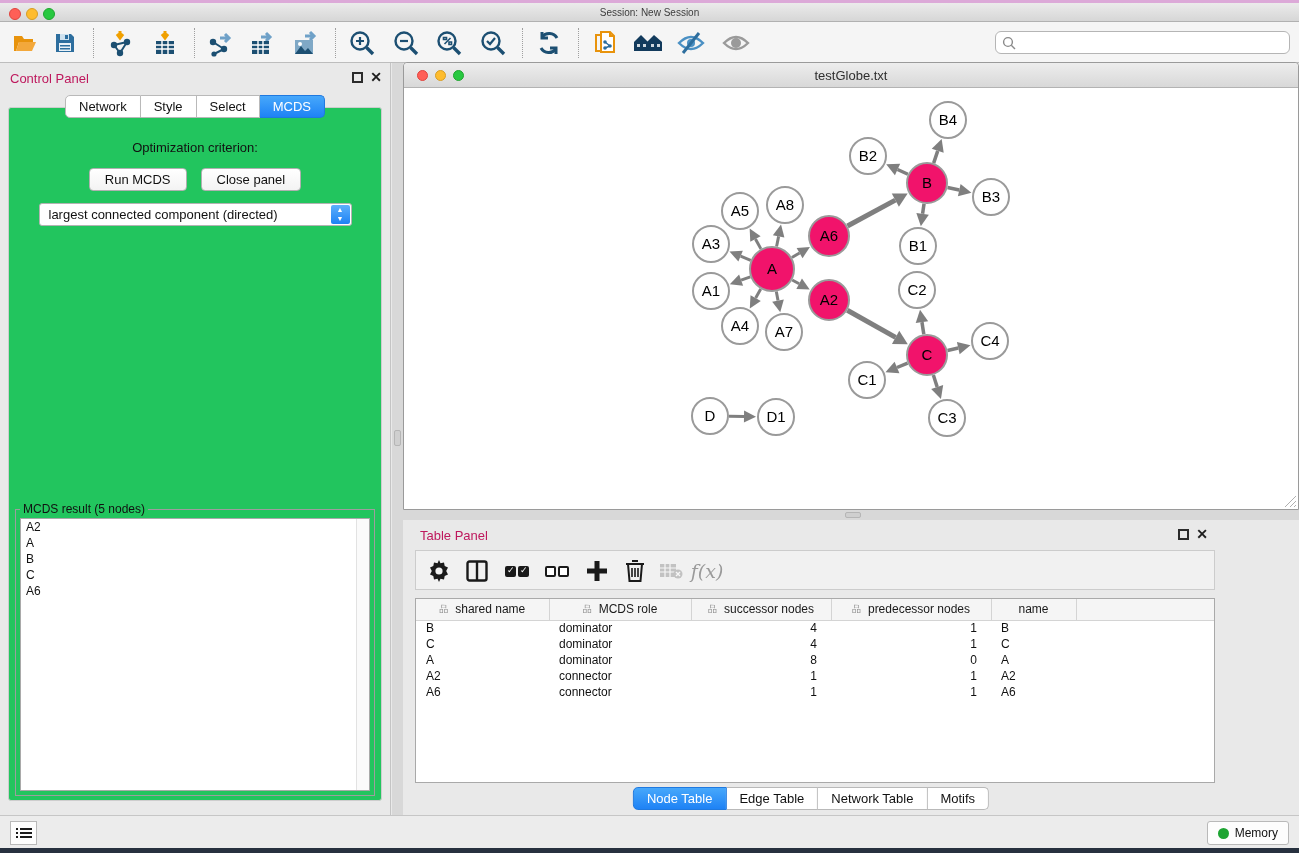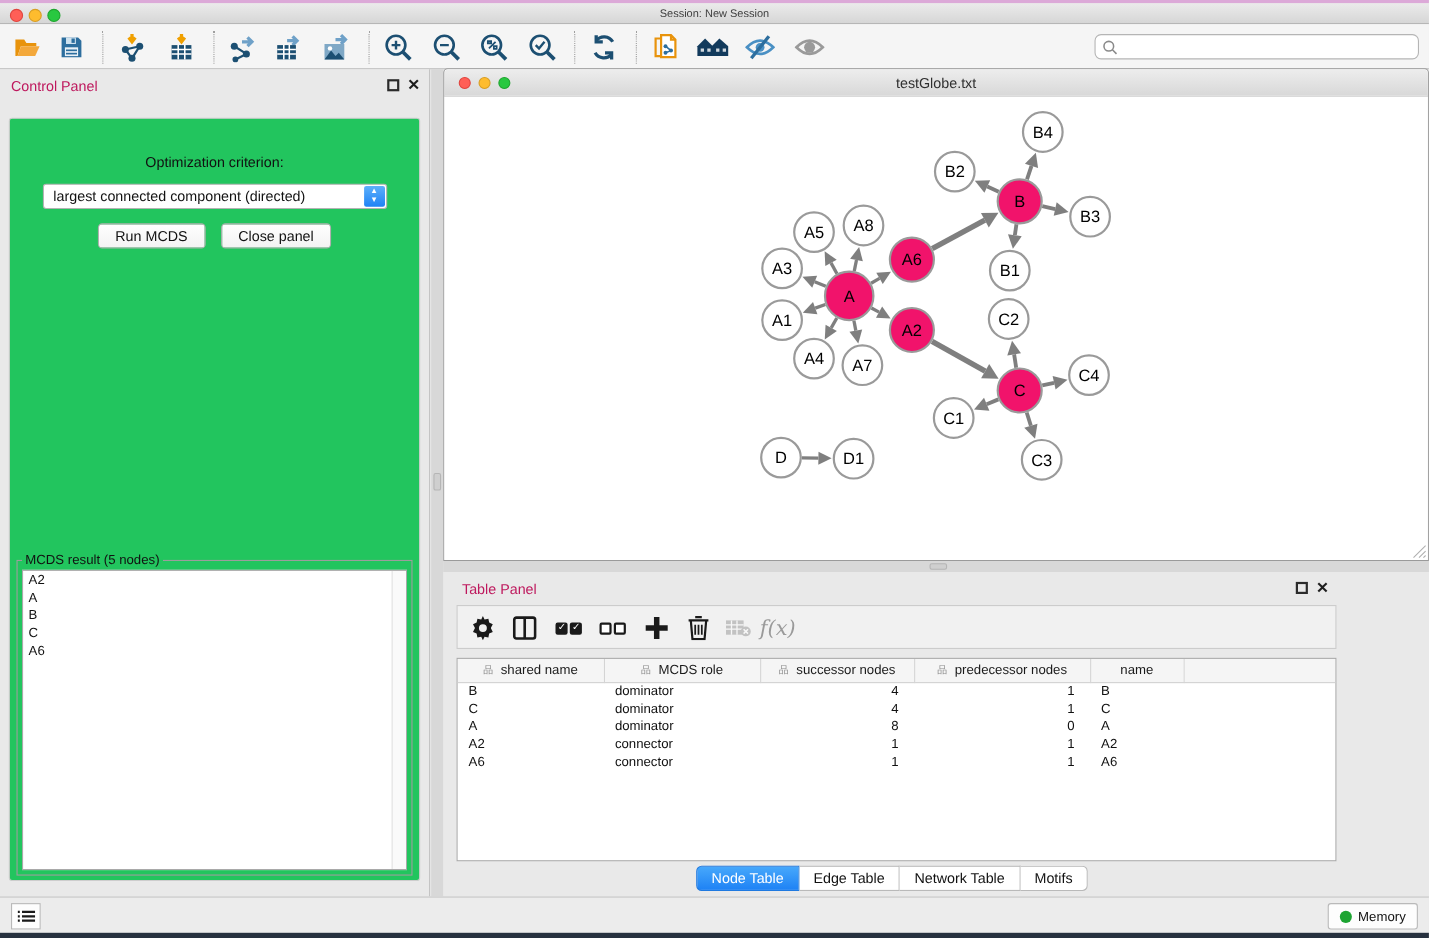--- a/index.html
+++ b/index.html
@@ -280,29 +280,35 @@
     <input id="search-input" placeholder="" style="">
   </div>
 </div>
 
 <div class="abs" id="control-panel">
   <div class="panel-head">
     <span class="panel-title">Control Panel</span>
     <span class="panel-float"></span>
     <span class="panel-close">✕</span>
   </div>
+  <div class="seg-tabs" id="control-tabs">
+      <div class="seg-tab">Network</div>
+      <div class="seg-tab">Style</div>
+      <div class="seg-tab">Select</div>
+      <div class="seg-tab active">MCDS</div>
+    </div>
   <div id="cp-body">
     <div id="opt-label">Optimization criterion:</div>
+    <div id="cp-buttons">
+      <button class="mac-btn">Run MCDS</button>
+      <button class="mac-btn">Close panel</button>
+    </div>
     <div id="criterion-select">
       <span>largest connected component (directed)</span>
       <span class="stepper">▲<br>▼</span>
-    </div>
-    <div id="cp-buttons">
-      <button class="mac-btn">Run MCDS</button>
-      <button class="mac-btn">Close panel</button>
     </div>
     <fieldset id="mcds-result">
       <legend>MCDS result (5 nodes)</legend>
       <div id="mcds-list">
         <div class="item">A2</div>
           <div class="item">A</div>
           <div class="item">B</div>
           <div class="item">C</div>
           <div class="item">A6</div>
           <div id="mcds-scroll"></div>

